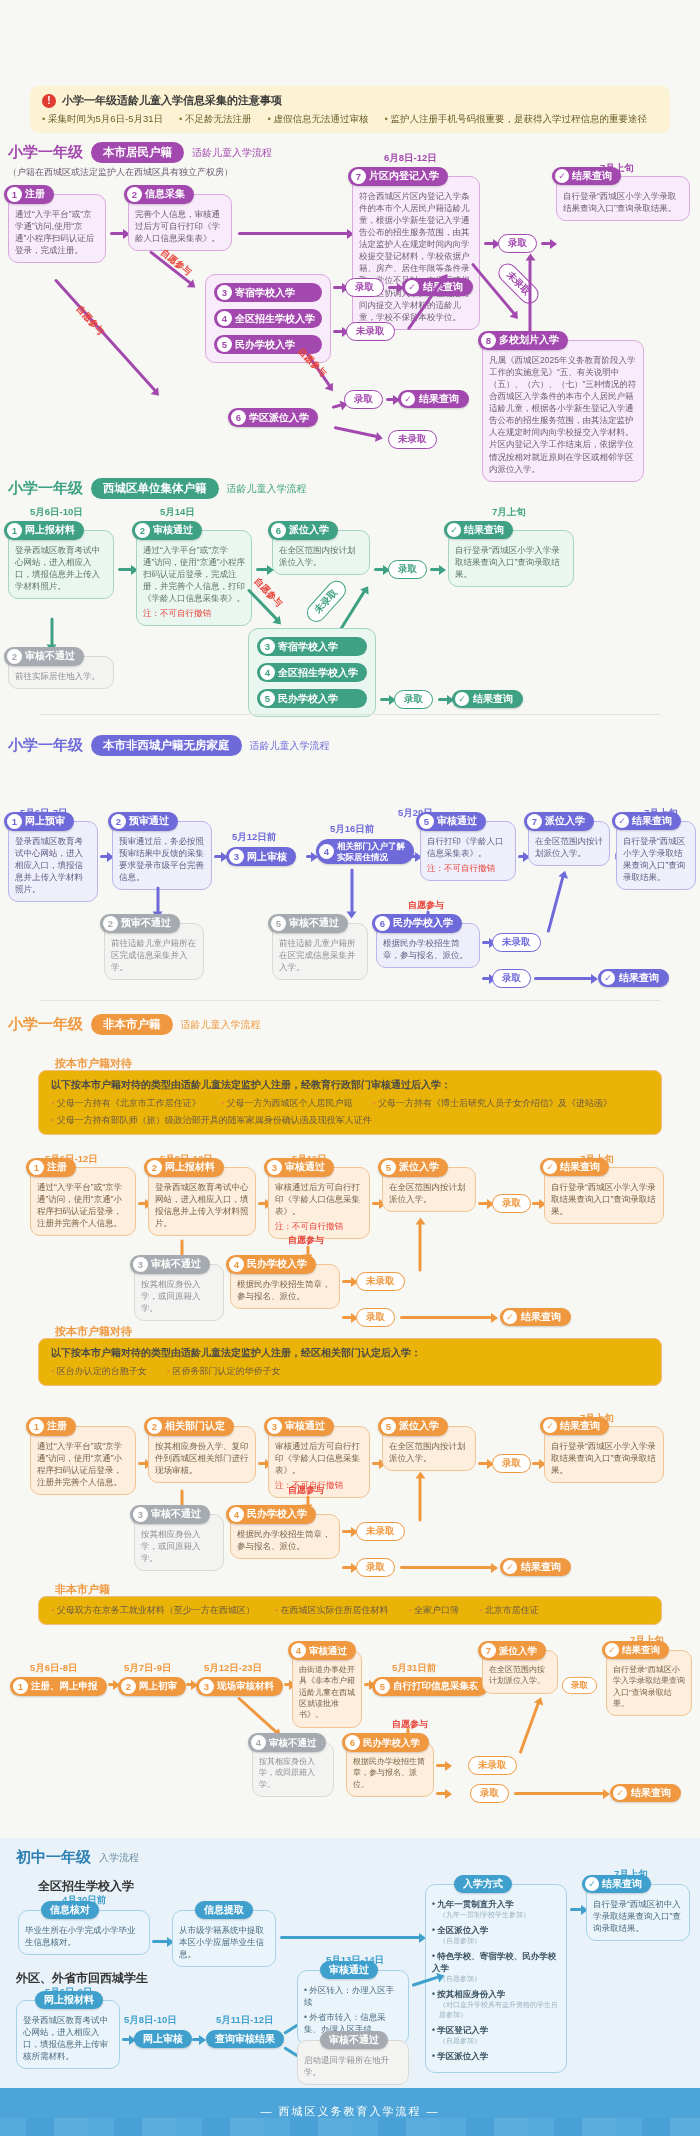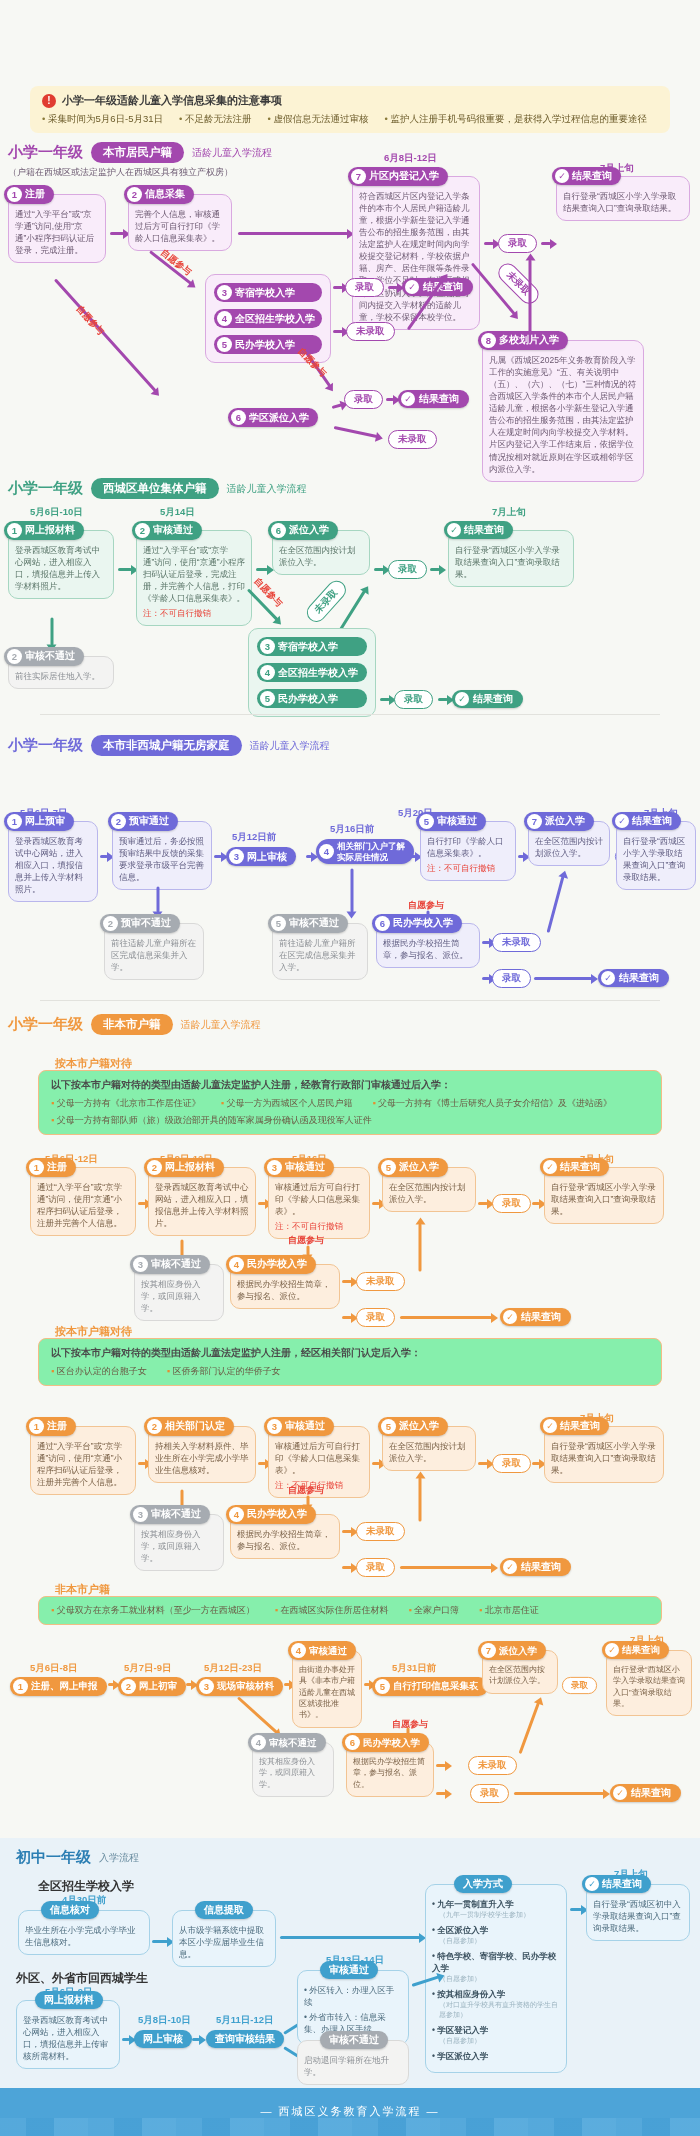--- a/index.html
+++ b/index.html
@@ -42,21 +42,21 @@
   .date{position:absolute;font-size:9.5px;font-weight:700;color:var(--cd);white-space:nowrap;text-align:center;}
   .oval{position:absolute;border:1.5px solid var(--cd);background:#fff;color:var(--cd);font-size:9.5px;font-weight:700;border-radius:999px;padding:2px 9px;white-space:nowrap;}
   .respill{position:absolute;display:flex;align-items:center;gap:4px;background:var(--cd);color:#fff;border-radius:999px;padding:2px 10px 2px 3px;font-size:10px;font-weight:700;white-space:nowrap;box-shadow:0 1px 2px rgba(0,0,0,.18);}
   .vol{position:absolute;color:#e8453b;font-size:9px;font-weight:700;white-space:nowrap;}
   .rnote{color:#e8453b;margin-top:3px;}
   .arr{position:absolute;height:3px;background:var(--cd);transform-origin:left center;border-radius:2px;}
   .arr::after{content:"";position:absolute;right:-6px;top:-3.5px;border-left:7px solid var(--cd);border-top:5px solid transparent;border-bottom:5px solid transparent;}
   .grp{position:absolute;background:var(--bg);border:1px solid var(--bd);border-radius:10px;padding:8px;display:flex;flex-direction:column;gap:7px;box-sizing:border-box;}
   .gpill{display:flex;align-items:center;gap:3px;background:var(--cd);color:#fff;border-radius:999px;padding:2px 8px 2px 3px;font-size:10px;font-weight:700;white-space:nowrap;}
   .divider{position:absolute;left:40px;width:620px;height:1px;background:#e2e2dd;}
-  .ibox{position:absolute;background:#86efac;border:1px solid #f2bd85;border-radius:8px;padding:7px 12px;box-sizing:border-box;}
+  .ibox{position:absolute;background:#eab308;border:1px solid #f2bd85;border-radius:8px;padding:7px 12px;box-sizing:border-box;}
   .it{font-size:10px;color:#4a4a4a;font-weight:700;margin-bottom:5px;}
   .ibl{display:flex;flex-wrap:wrap;gap:4px 20px;font-size:9px;color:#6a5a44;}
   .ib::before{content:"▪ ";color:#e98b2d;}
   .mi{margin-bottom:4px;}
   .mt{font-size:8.5px;color:#3c5260;font-weight:700;}
   .mt::before{content:"• ";}
   .ms{font-size:7px;color:#9ab2bf;margin-left:7px;}
   .bi{font-size:8.5px;margin-bottom:3px;}
   .bi::before{content:"• ";}
   .s5tint{position:absolute;top:1838px;left:0;width:700px;height:250px;background:#e9f2f8;}
@@ -472,21 +472,21 @@
           <span>注册</span>
         </div>
       <div>通过“入学平台”或“京学通”访问，使用“京通”小程序扫码认证后登录，注册并完善个人信息。</div>
     </div>
     <i class="arr" style="left:138px;top:140px;width:8px"></i>
     <div class="node" style="left:148px;top:104px;width:108px">
       <div class="npill">
           <span class="ncirc">2</span>
           <span>相关部门认定</span>
         </div>
-      <div>持相关入学材料原件、毕业生所在小学完成小学毕业生信息核对。</div>
+      <div>按其相应身份入学、复印件到西城区相关部门进行现场审核。</div>
     </div>
     <i class="arr" style="left:258px;top:140px;width:8px"></i>
     <div class="node" style="left:268px;top:104px;width:102px">
       <div class="npill">
           <span class="ncirc">3</span>
           <span>审核通过</span>
         </div>
       <div>审核通过后方可自行打印《学龄人口信息采集表》。</div>
       <div class="rnote">注：不可自行撤销</div>
     </div>
@@ -686,21 +686,21 @@
     </div>
     <div class="seclabel" style="left:16px;top:128px;color:#333;font-size:12px">外区、外省市回西城学生</div>
     <div class="date" style="left:45px;top:144px">5月6日-9日</div>
     <div class="node" style="left:16px;top:158px;width:104px">
       <div class="npill noc" style="left:18px">
           <span>网上报材料</span>
         </div>
       <div>登录西城区教育考试中心网站，进入相应入口，填报信息并上传审核所需材料。</div>
     </div>
     <i class="arr" style="left:122px;top:196px;width:8px"></i>
-    <div class="date" style="left:138px;top:172px">5月8日-10日</div>
+    <div class="date" style="left:124px;top:172px">5月8日-10日</div>
     <div class="lone noc" style="left:134px;top:188px;padding-left:9px">
         <span>网上审核</span>
       </div>
     <i class="arr" style="left:192px;top:196px;width:8px"></i>
     <div class="date" style="left:216px;top:172px">5月11日-12日</div>
     <div class="lone noc" style="left:206px;top:188px;padding-left:9px">
         <span>查询审核结果</span>
       </div>
     <i class="arr" style="left:284px;top:190px;width:32px;transform:rotate(-32deg)"></i>
     <i class="arr" style="left:284px;top:204px;width:28px;transform:rotate(32deg)"></i>

